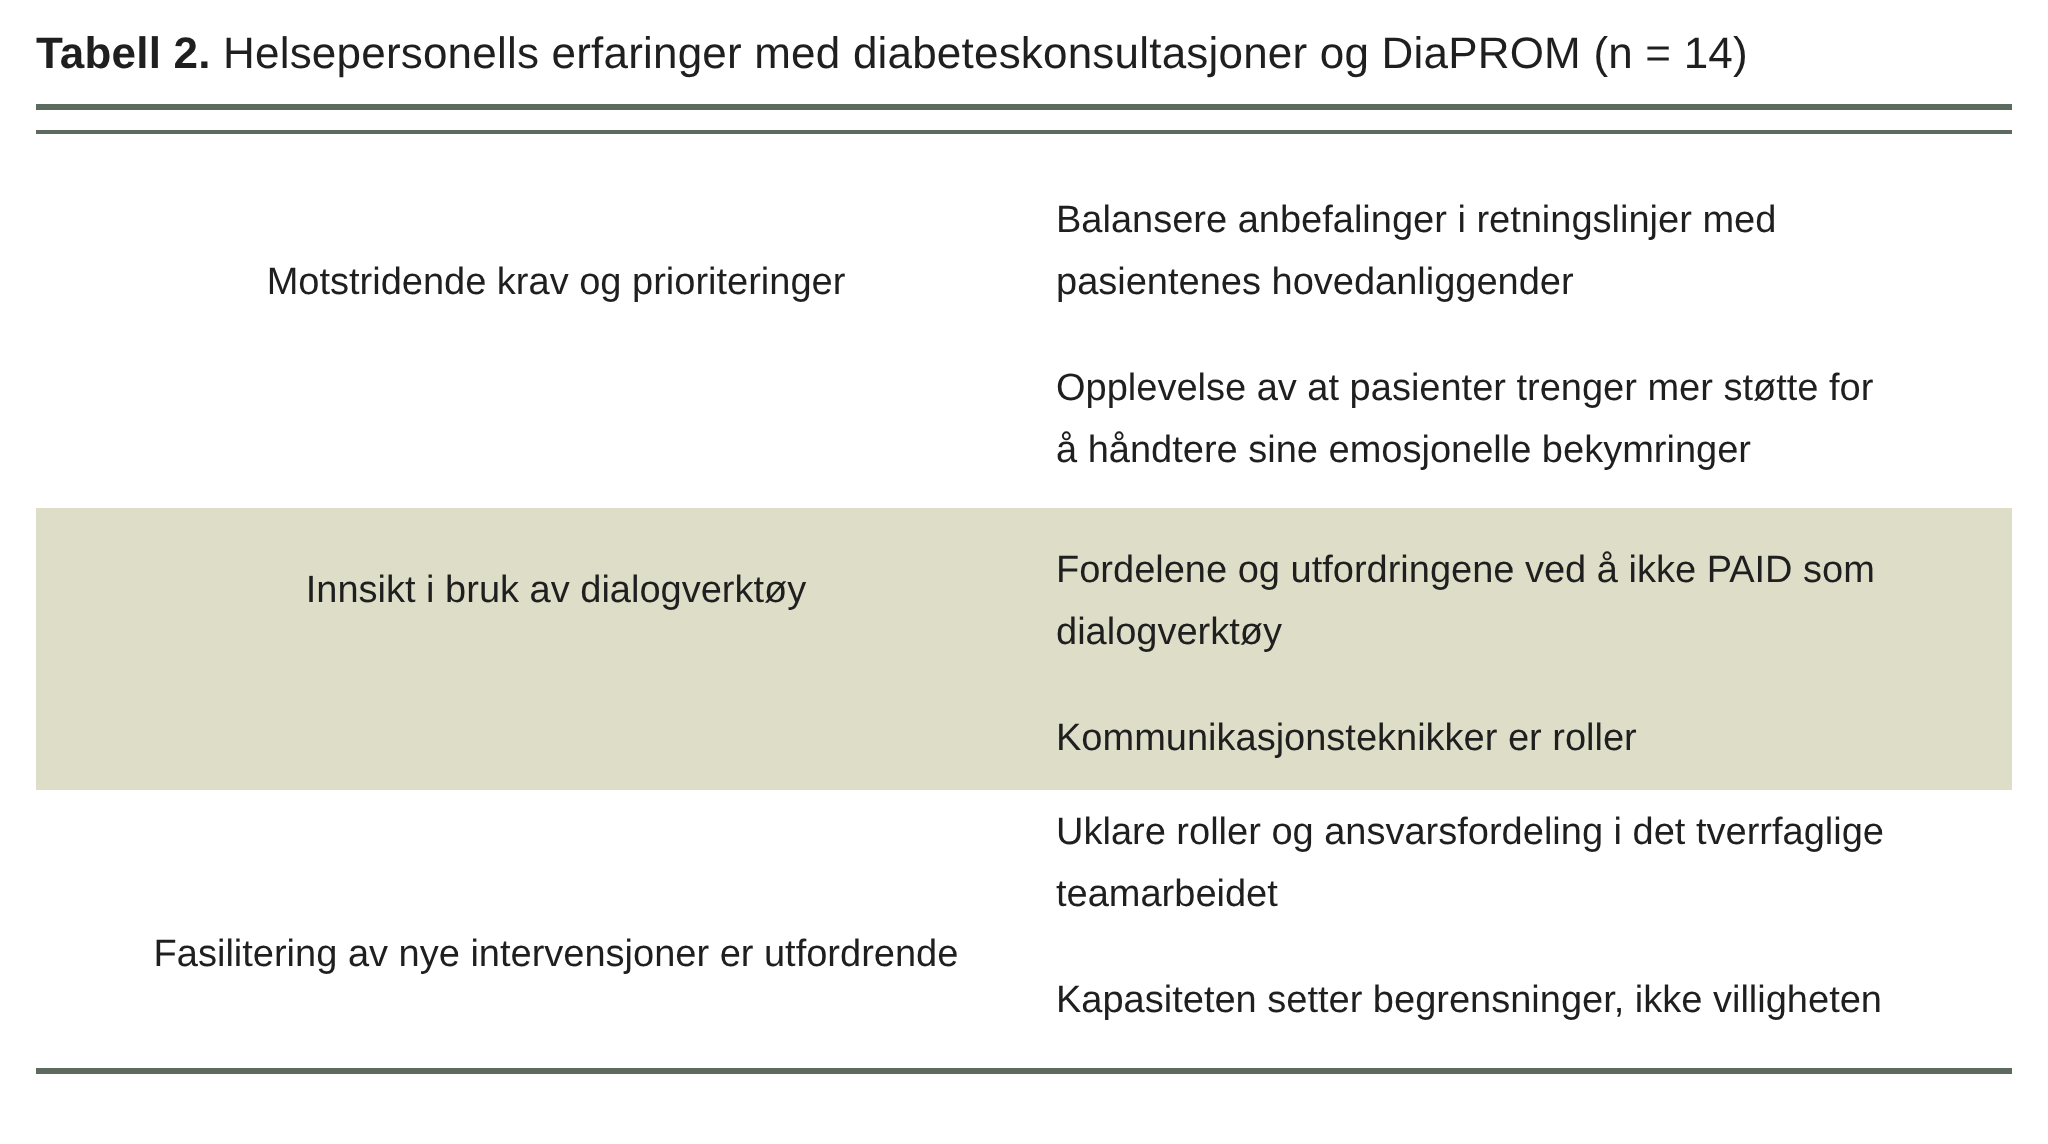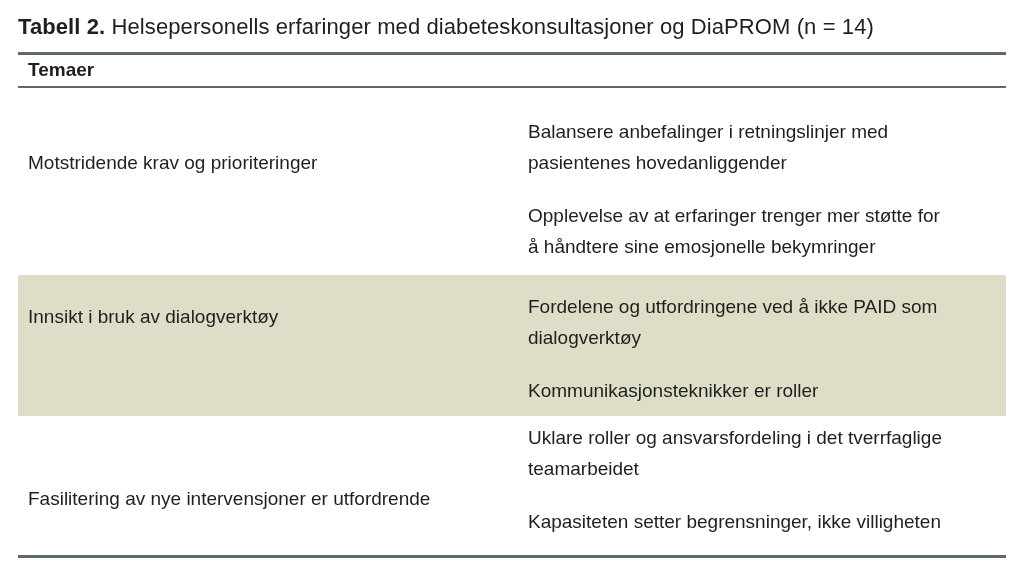--- a/index.html
+++ b/index.html
@@ -45,21 +45,21 @@
   .row {
     display: grid;
     grid-template-columns: 510px 1fr;
   }
   .row-1 { min-height: 187px; }
   .row-2 { min-height: 134px; }
   .row-3 { min-height: 139px; }
 
   .cell { font-size: 19px; line-height: 31px; }
 
-  .tema-cell { padding-left: 10px; }
+  .tema-cell { padding-left: 10px; text-align: center; }
   .row-1 .tema-cell { padding-top: 59px; }
   .row-2 .tema-cell { padding-top: 26px; }
   .row-3 .tema-cell { padding-top: 67px; }
 
   .row-1 .under-cell { padding-top: 28px; }
   .row-2 .under-cell { padding-top: 16px; }
   .row-3 .under-cell { padding-top: 6px; }
 
   .under-cell p {
     white-space: pre-line;
@@ -72,29 +72,28 @@
 
 <div class="page">
 
   <div class="caption">
     <span class="bold">Tabell 2.</span><span> Helsepersonells erfaringer med diabeteskonsultasjoner og DiaPROM (n = 14)</span>
   </div>
 
   <div class="table">
 
     <div class="thead">
-      <div class="th th-tema">Temaer</div>
     </div>
 
     <div class="row row-1">
       <div class="cell tema-cell">Motstridende krav og prioriteringer</div>
       <div class="cell under-cell">
         <p>Balansere anbefalinger i retningslinjer med
 pasientenes hovedanliggender</p>
-        <p>Opplevelse av at erfaringer trenger mer støtte for
+        <p>Opplevelse av at pasienter trenger mer støtte for
 å håndtere sine emosjonelle bekymringer</p>
       </div>
     </div>
 
     <div class="row row-2" style="background: rgb(222, 222, 200);">
       <div class="cell tema-cell">Innsikt i bruk av dialogverktøy</div>
       <div class="cell under-cell">
         <p>Fordelene og utfordringene ved å ikke PAID som
 dialogverktøy</p>
         <p>Kommunikasjonsteknikker er roller</p>

